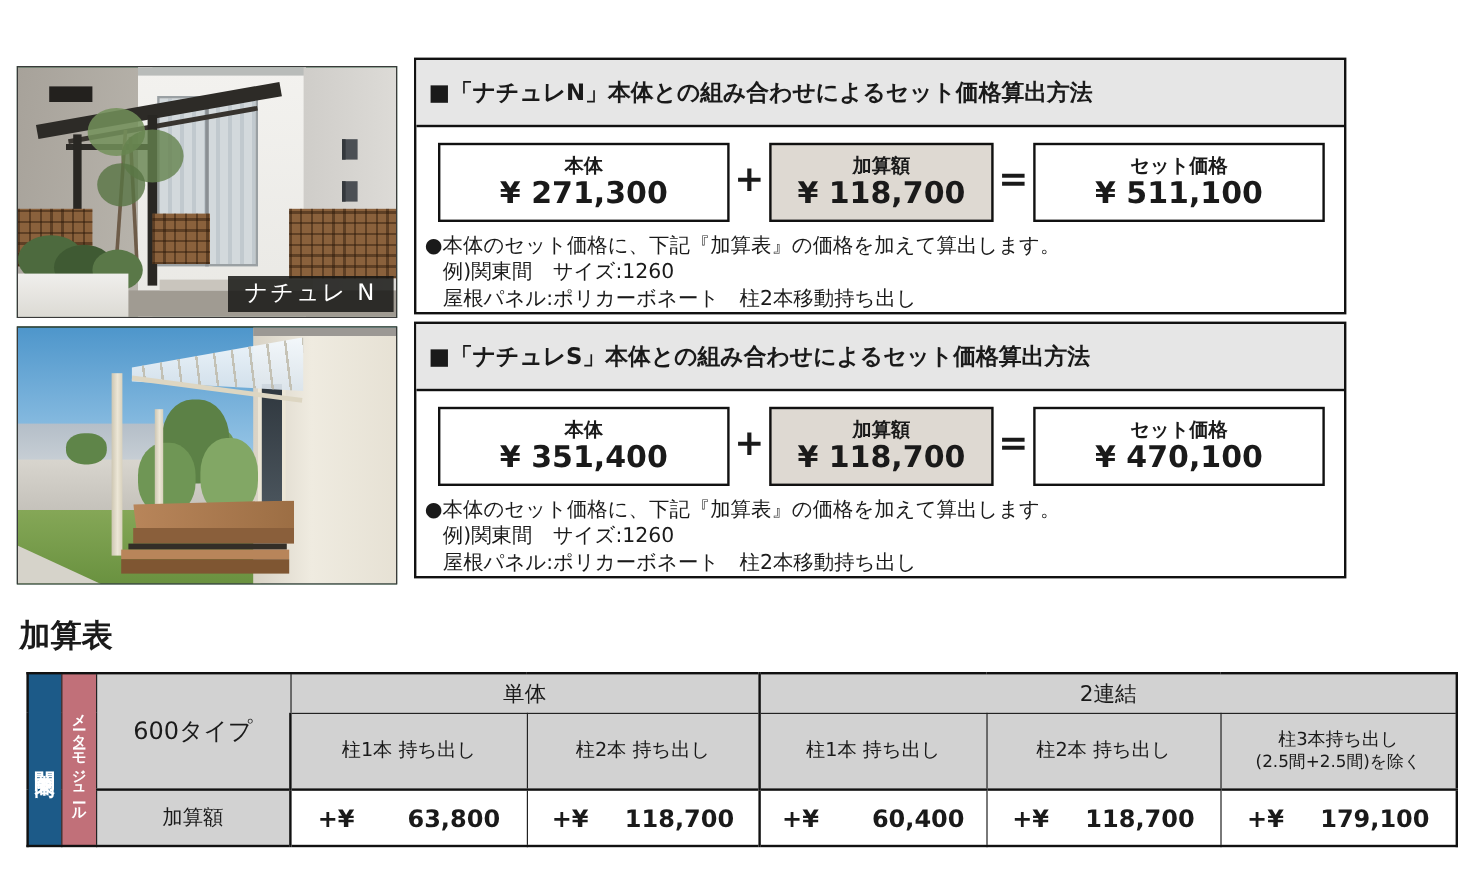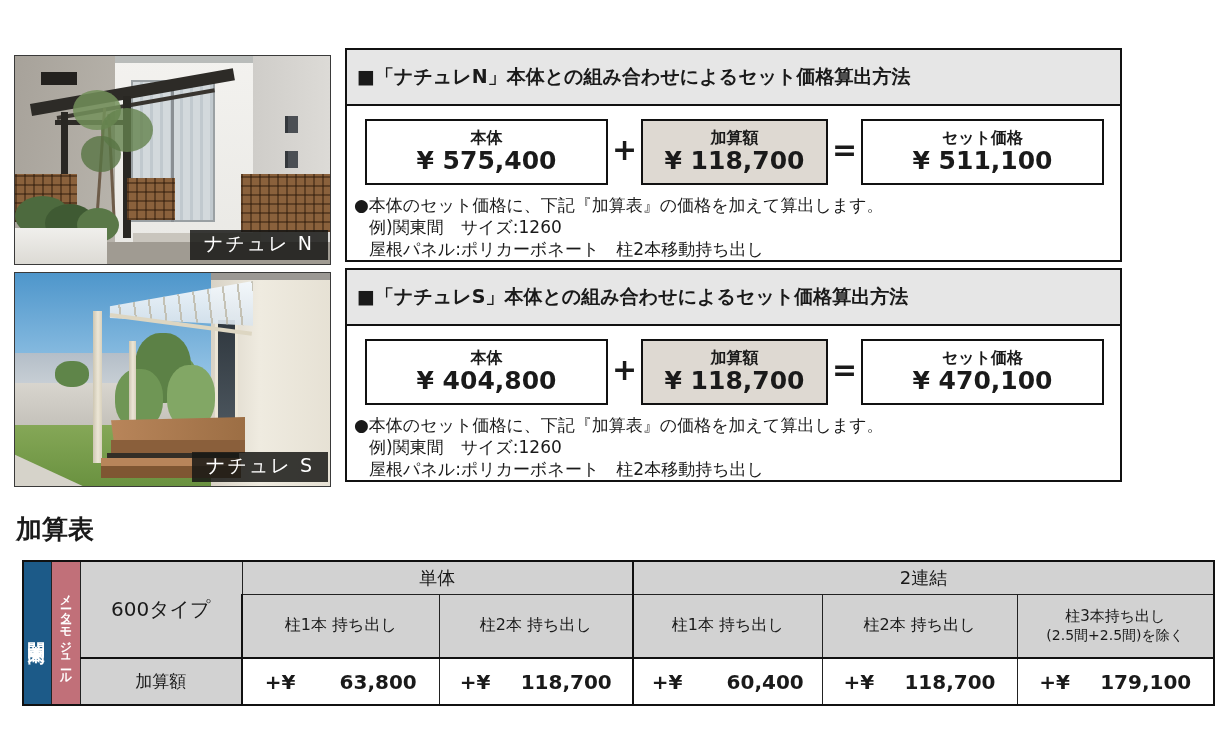--- a/index.html
+++ b/index.html
@@ -164,29 +164,28 @@
     <div class="layer ps-green" style="left:152px;top:92px;width:48px;height:64px;background:#82a765;"></div>
     <div class="layer ps-roof"></div>
     <div class="layer ps-rooffront"></div>
     <div class="layer ps-post" style="left:78px;top:38px;width:9px;height:152px;"></div>
     <div class="layer ps-post" style="left:114px;top:68px;width:7px;height:106px;"></div>
     <div class="layer ps-deck-top"></div>
     <div class="layer ps-deck-front"></div>
     <div class="layer ps-deck-shadow"></div>
     <div class="layer ps-step-top"></div>
     <div class="layer ps-step-front"></div>
-    <div class="photo-label">ナチュレ S</div>
   </div>
 
   <div class="section sec-n">
     <div class="sec-header">■「ナチュレN」本体との組み合わせによるセット価格算出方法</div>
     <div class="calc-row">
       <div class="price-box pb-base">
         <div class="pl">本体</div>
-        <div class="pv">¥ 575,400</div>
+        <div class="pv">¥ 271,300</div>
       </div>
       <div class="op">+</div>
       <div class="price-box pb-add">
         <div class="pl">加算額</div>
         <div class="pv">¥ 118,700</div>
       </div>
       <div class="op">=</div>
       <div class="price-box pb-set">
         <div class="pl">セット価格</div>
         <div class="pv">¥ 511,100</div>
@@ -197,21 +196,21 @@
       <div class="indent">例)関東間　サイズ:1260</div>
       <div class="indent">屋根パネル:ポリカーボネート　柱2本移動持ち出し</div>
     </div>
   </div>
 
   <div class="section sec-s">
     <div class="sec-header">■「ナチュレS」本体との組み合わせによるセット価格算出方法</div>
     <div class="calc-row">
       <div class="price-box pb-base">
         <div class="pl">本体</div>
-        <div class="pv">¥ 404,800</div>
+        <div class="pv">¥ 351,400</div>
       </div>
       <div class="op">+</div>
       <div class="price-box pb-add">
         <div class="pl">加算額</div>
         <div class="pv">¥ 118,700</div>
       </div>
       <div class="op">=</div>
       <div class="price-box pb-set">
         <div class="pl">セット価格</div>
         <div class="pv">¥ 470,100</div>

